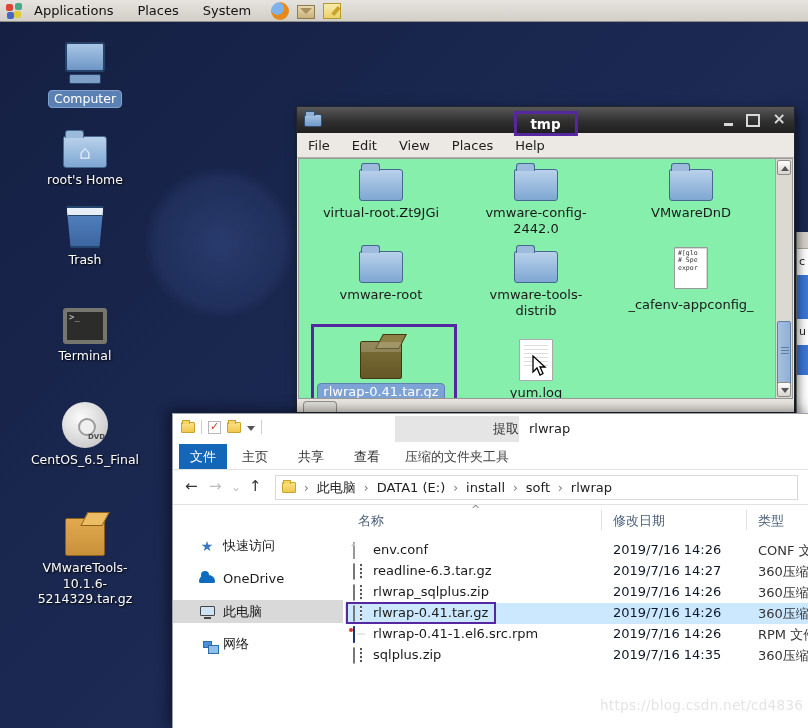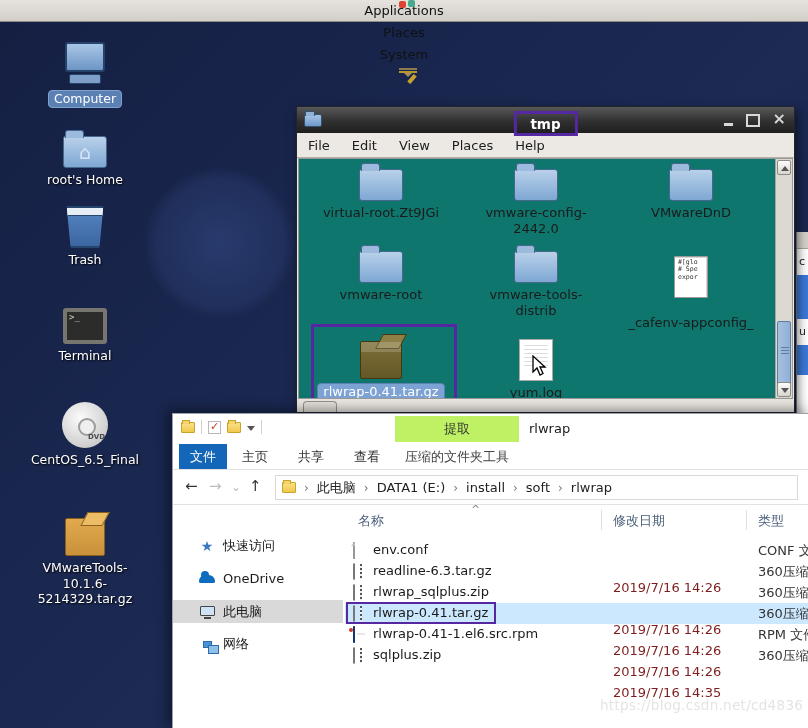--- a/index.html
+++ b/index.html
@@ -6,21 +6,21 @@
   html,body { width:808px; height:728px; overflow:hidden; }
   body { font-family:"DejaVu Sans","Liberation Sans",sans-serif; }
   #screen { position:relative; width:808px; height:728px; overflow:hidden;
             background:linear-gradient(135deg,#141f42 0%,#1c2a54 55%,#16224a 100%); }
   .glow { position:absolute; left:145px; top:168px; width:150px; height:150px; border-radius:50%;
           background:radial-gradient(circle, rgba(46,66,120,.75) 0%, rgba(46,66,120,.35) 60%, transparent 72%); }
 
   
   #panel { position:absolute; left:0; top:0; width:808px; height:22px;
            background:linear-gradient(#e6e3de,#d2cec8); border-bottom:1px solid #8f8c86;
-           display:flex; align-items:center; font-size:13px; color:#111;flex-direction:column; }
+           display:flex; align-items:center; font-size:13px; color:#111; }
   .panel-menu { padding:0 12px; height:22px; line-height:22px; cursor:default; }
   .applogo { width:16px; height:16px; margin-left:6px; position:relative; }
   .applogo i { position:absolute; width:7px; height:7px; border-radius:2px; }
   .applogo i:nth-child(1){ left:0; top:1px; background:#d43; }
   .applogo i:nth-child(2){ right:0; top:0; background:#4a8; }
   .applogo i:nth-child(3){ left:1px; bottom:0; background:#46c; }
   .applogo i:nth-child(4){ right:1px; bottom:1px; background:#dc3; }
   .launcher { width:18px; height:18px; margin-left:8px; position:relative; }
   .ff { border-radius:50%; background:radial-gradient(circle at 35% 35%, #7fb2e8 0 38%, #e88a1a 40% 75%, #c65a0a 100%); }
   .evo { background:linear-gradient(#e8d8b0,#c9b27e); border:1px solid #8d7a4e; height:14px; margin-top:2px; }
@@ -55,33 +55,33 @@
   .ntitle .nfold { width:18px; height:13px; margin-left:7px; background:linear-gradient(#a8c4e2,#6f9aca); border:1px solid #33516f; border-radius:1px 2px 2px 2px; position:relative; }
   .ntitle .nfold::before { content:""; position:absolute; top:-4px; left:0; width:8px; height:4px; background:#8fb2d6; border:1px solid #33516f; border-bottom:none; }
   .ntitle-box { position:absolute; left:50%; top:4px; transform:translateX(-50%); border:3px solid #5527a0; padding:0 14px; }
   .ntitle-box span { color:#fff; font-weight:bold; font-size:13.5px; }
   .nctrls { position:absolute; right:8px; top:0; height:26px; display:flex; align-items:center; gap:13px; color:#d8d8d8; font-size:12px; }
   .nctrl-min::before { content:""; display:block; width:9px; height:3px; background:#d8d8d8; margin-top:8px; }
   .nctrl-max::before { content:""; display:block; width:10px; height:9px; border:2px solid #d8d8d8; }
   .nctrl-close::before { content:"\00D7"; font-size:16px; font-weight:bold; line-height:10px; }
   .nmenu { height:25px; background:#ece9e4; border-bottom:1px solid #b5b1aa; display:flex; align-items:center; font-size:13px; color:#1d1d1d; }
   .nmenu span { padding:0 11px; }
-  .nbody { position:absolute; left:1px; right:1px; top:51px; bottom:13px; background:#0f766e; border:1px solid #999; overflow:hidden; }
+  .nbody { position:absolute; left:1px; right:1px; top:51px; bottom:13px; background:#86efac; border:1px solid #999; overflow:hidden; }
   .nscroll { position:absolute; right:0; top:0; bottom:0; width:17px; background:#dcd8d2; border-left:1px solid #a9a49d; }
   .nsbtn { position:absolute; left:1px; width:14px; height:15px; background:linear-gradient(#fdfdfd,#d8d4ce); border:1px solid #8f8a82; border-radius:2px; }
   .nsbtn i { position:absolute; left:3px; border-left:4px solid transparent; border-right:4px solid transparent; }
   .nsup { top:1px; } .nsup i { top:5px; border-bottom:5px solid #555; }
   .nsdown { bottom:1px; } .nsdown i { top:5px; border-top:5px solid #555; }
   .nshandle { position:absolute; left:1px; width:14px; top:162px; height:66px; background:linear-gradient(90deg,#a8c0e0,#8fb0d8); border:1px solid #5f7ca3; border-radius:2px; }
   .nshandle::before { content:""; position:absolute; left:3px; top:28px; width:8px; height:1px; background:#5f7ca3; box-shadow:0 3px 0 #5f7ca3, 0 -3px 0 #5f7ca3; }
   .nstatus { position:absolute; left:1px; right:1px; bottom:0; height:12px; background:#ece9e4; }
   .nstatus .stab { position:absolute; left:5px; top:1px; width:34px; height:11px; background:#e4e1db; border:1px solid #979289; border-bottom:none; border-radius:4px 4px 0 0; }
   .ncell { position:absolute; width:146px; text-align:center; font-size:13px; color:#1a1a1a; }
   .ncell .nm { margin-top:4px; line-height:1.2; overflow-wrap:anywhere; }
-  .tdoc { width:34px; height:42px; margin:17px auto; background:#fff; border:1px solid #9a9a9a; border-radius:1px; position:relative; box-shadow:inset -6px 6px 0 -5px #d8d8d8; }
+  .tdoc { width:34px; height:42px; margin:8px auto; background:#fff; border:1px solid #9a9a9a; border-radius:1px; position:relative; box-shadow:inset -6px 6px 0 -5px #d8d8d8; }
   .tdoc .tx { position:absolute; left:3px; top:2px; text-align:left; font-family:"DejaVu Sans Mono",monospace; font-size:6.5px; line-height:1.15; color:#333; }
   .ldoc { width:34px; height:42px; margin:0 auto; background:#fff; border:1px solid #aaa; position:relative; }
   .ldoc::before { content:""; position:absolute; left:4px; top:5px; width:24px; height:1px; background:#ddd;
                   box-shadow:0 4px 0 #ddd,0 8px 0 #ddd,0 12px 0 #ddd,0 16px 0 #ddd,0 20px 0 #ddd; }
   .olivebox { width:42px; height:38px; margin:0 auto; position:relative; background:linear-gradient(#7d6f38,#645827); border:1px solid #41380f; border-radius:2px; }
   .olivebox::before { content:""; position:absolute; right:-2px; top:-8px; width:22px; height:13px; background:#8d7f46; border:1px solid #41380f; transform:skewX(-28deg); }
   .olivebox::after { content:""; position:absolute; left:0; top:0; width:100%; height:10px; background:rgba(255,255,255,.18); }
   .npill { display:inline-block; background:#7da3d4; border:1px solid #5d83b4; border-radius:4px; padding:0 5px; color:#fff; }
   .annot { position:absolute; border:3px solid #5527a0; }
   .cursor-svg { position:absolute; }
@@ -96,21 +96,21 @@
   #explorer { position:absolute; left:172px; top:413px; width:636px; height:315px; background:#fff;
               border:1px solid #9aa0a6; border-right:none; border-bottom:none; box-shadow:-4px -3px 12px rgba(0,0,0,.45); font-size:13px; }
   .etitle { position:relative; height:30px; background:#fff; }
   .qat { position:absolute; left:8px; top:6px; display:flex; align-items:center; gap:6px; }
   .wfold { width:14px; height:11px; background:linear-gradient(#fbe088,#f0c84e); border:1px solid #caa22e; border-radius:1px; position:relative; }
   .wfold::before { content:""; position:absolute; top:-3px; left:0; width:6px; height:3px; background:#f5d468; border:1px solid #caa22e; border-bottom:none; }
   .qsep { width:1px; height:14px; background:#d0d0d0; }
   .qcheck { width:13px; height:13px; background:#fff; border:1px solid #b8b8b8; position:relative; }
   .qcheck::before { content:"\2713"; position:absolute; left:1px; top:-2px; color:#c23b22; font-size:11px; font-weight:bold; }
   .qcaret { width:0; height:0; border-left:4px solid transparent; border-right:4px solid transparent; border-top:5px solid #555; margin-top:3px; }
-  .pinkbox { position:absolute; left:222px; top:2px; width:124px; height:26px; background:#bef264; display:flex; align-items:center; justify-content:center; color:#333; }
+  .pinkbox { position:absolute; left:222px; top:2px; width:124px; height:26px; background:#e5e5e5; display:flex; align-items:center; justify-content:flex-end; color:#333; }
   .etitle-text { position:absolute; left:356px; top:7px; color:#1a1a1a; }
   .etabs { position:relative; height:26px; display:flex; align-items:stretch; border-bottom:1px solid #e2e2e2; padding-left:6px; background:#fff; }
   .etab { display:flex; align-items:center; justify-content:center; color:#333; }
   .etab-file { width:48px; background:#1467b8; color:#fff; }
   .etab-std { width:56px; }
   .etab-ctx { width:124px; color:#444; }
   .eaddr { position:relative; height:35px; background:#fff; border-bottom:1px solid #e2e2e2; }
   .navi { position:absolute; top:7px; font-size:15px; color:#333; }
   .navi.dis { color:#bcbcbc; }
   .nav-back::before { content:"\2190"; } .nav-fwd::before { content:"\2192"; }
@@ -134,21 +134,21 @@
   .ehead { position:absolute; left:172px; right:0; top:0; height:26px; color:#4c607a; }
   .ehead .hname { position:absolute; left:13px; top:5px; }
   .ehead .hdate { position:absolute; left:268px; top:5px; }
   .ehead .htype { position:absolute; left:413px; top:5px; }
   .ehead .sortcaret { position:absolute; left:126px; top:-4px; color:#888; font-size:11px; }
   .ehead .vsep { position:absolute; top:3px; width:1px; height:20px; background:#e0e0e0; }
   .erow { position:absolute; left:172px; right:0; height:21px; color:#1a1a1a; }
   .erow.sel { background:#cce8ff; }
   .erow .fic { position:absolute; left:8px; top:3px; }
   .erow .c0 { position:absolute; left:28px; top:2px; }
-  .erow .c1 { position:absolute; left:268px; top:2px; color:#7f1d1d;margin-top:38px; }
+  .erow .c1 { position:absolute; left:268px; top:2px; color:#0f172a; }
   .erow .c2 { position:absolute; left:413px; top:2px; color:#333; white-space:nowrap; }
   .zipic { width:15px; height:14px; border:1px solid #777; border-radius:1px; position:relative;
            background:linear-gradient(180deg,#79b5e8 0 34%,#f7d14a 34% 68%,#b8862e 68% 100%); }
   .zipic::after { content:""; position:absolute; left:6px; top:0; width:2px; height:100%; background:repeating-linear-gradient(#555 0 2px,#eee 2px 4px); }
   .confic { width:12px; height:15px; background:#fff; border:1px solid #999; position:relative; }
   .confic::before { content:""; position:absolute; right:-1px; top:-1px; border-left:4px solid transparent; border-bottom:4px solid #bbb; }
   .rpmic { width:14px; height:14px; background:#2456a8; border:1px solid #16356e; border-radius:2px; position:relative; }
   .rpmic::before { content:""; position:absolute; left:3px; top:3px; width:8px; height:1.5px; background:#fff; box-shadow:0 3px 0 #e8e8e8, 0 6px 0 #fff; }
   .rpmic::after { content:""; position:absolute; right:1px; top:1px; width:4px; height:4px; background:#d03a2a; border-radius:50%; }
   .erow-annot { position:absolute; border:2.5px solid #5527a0; }

